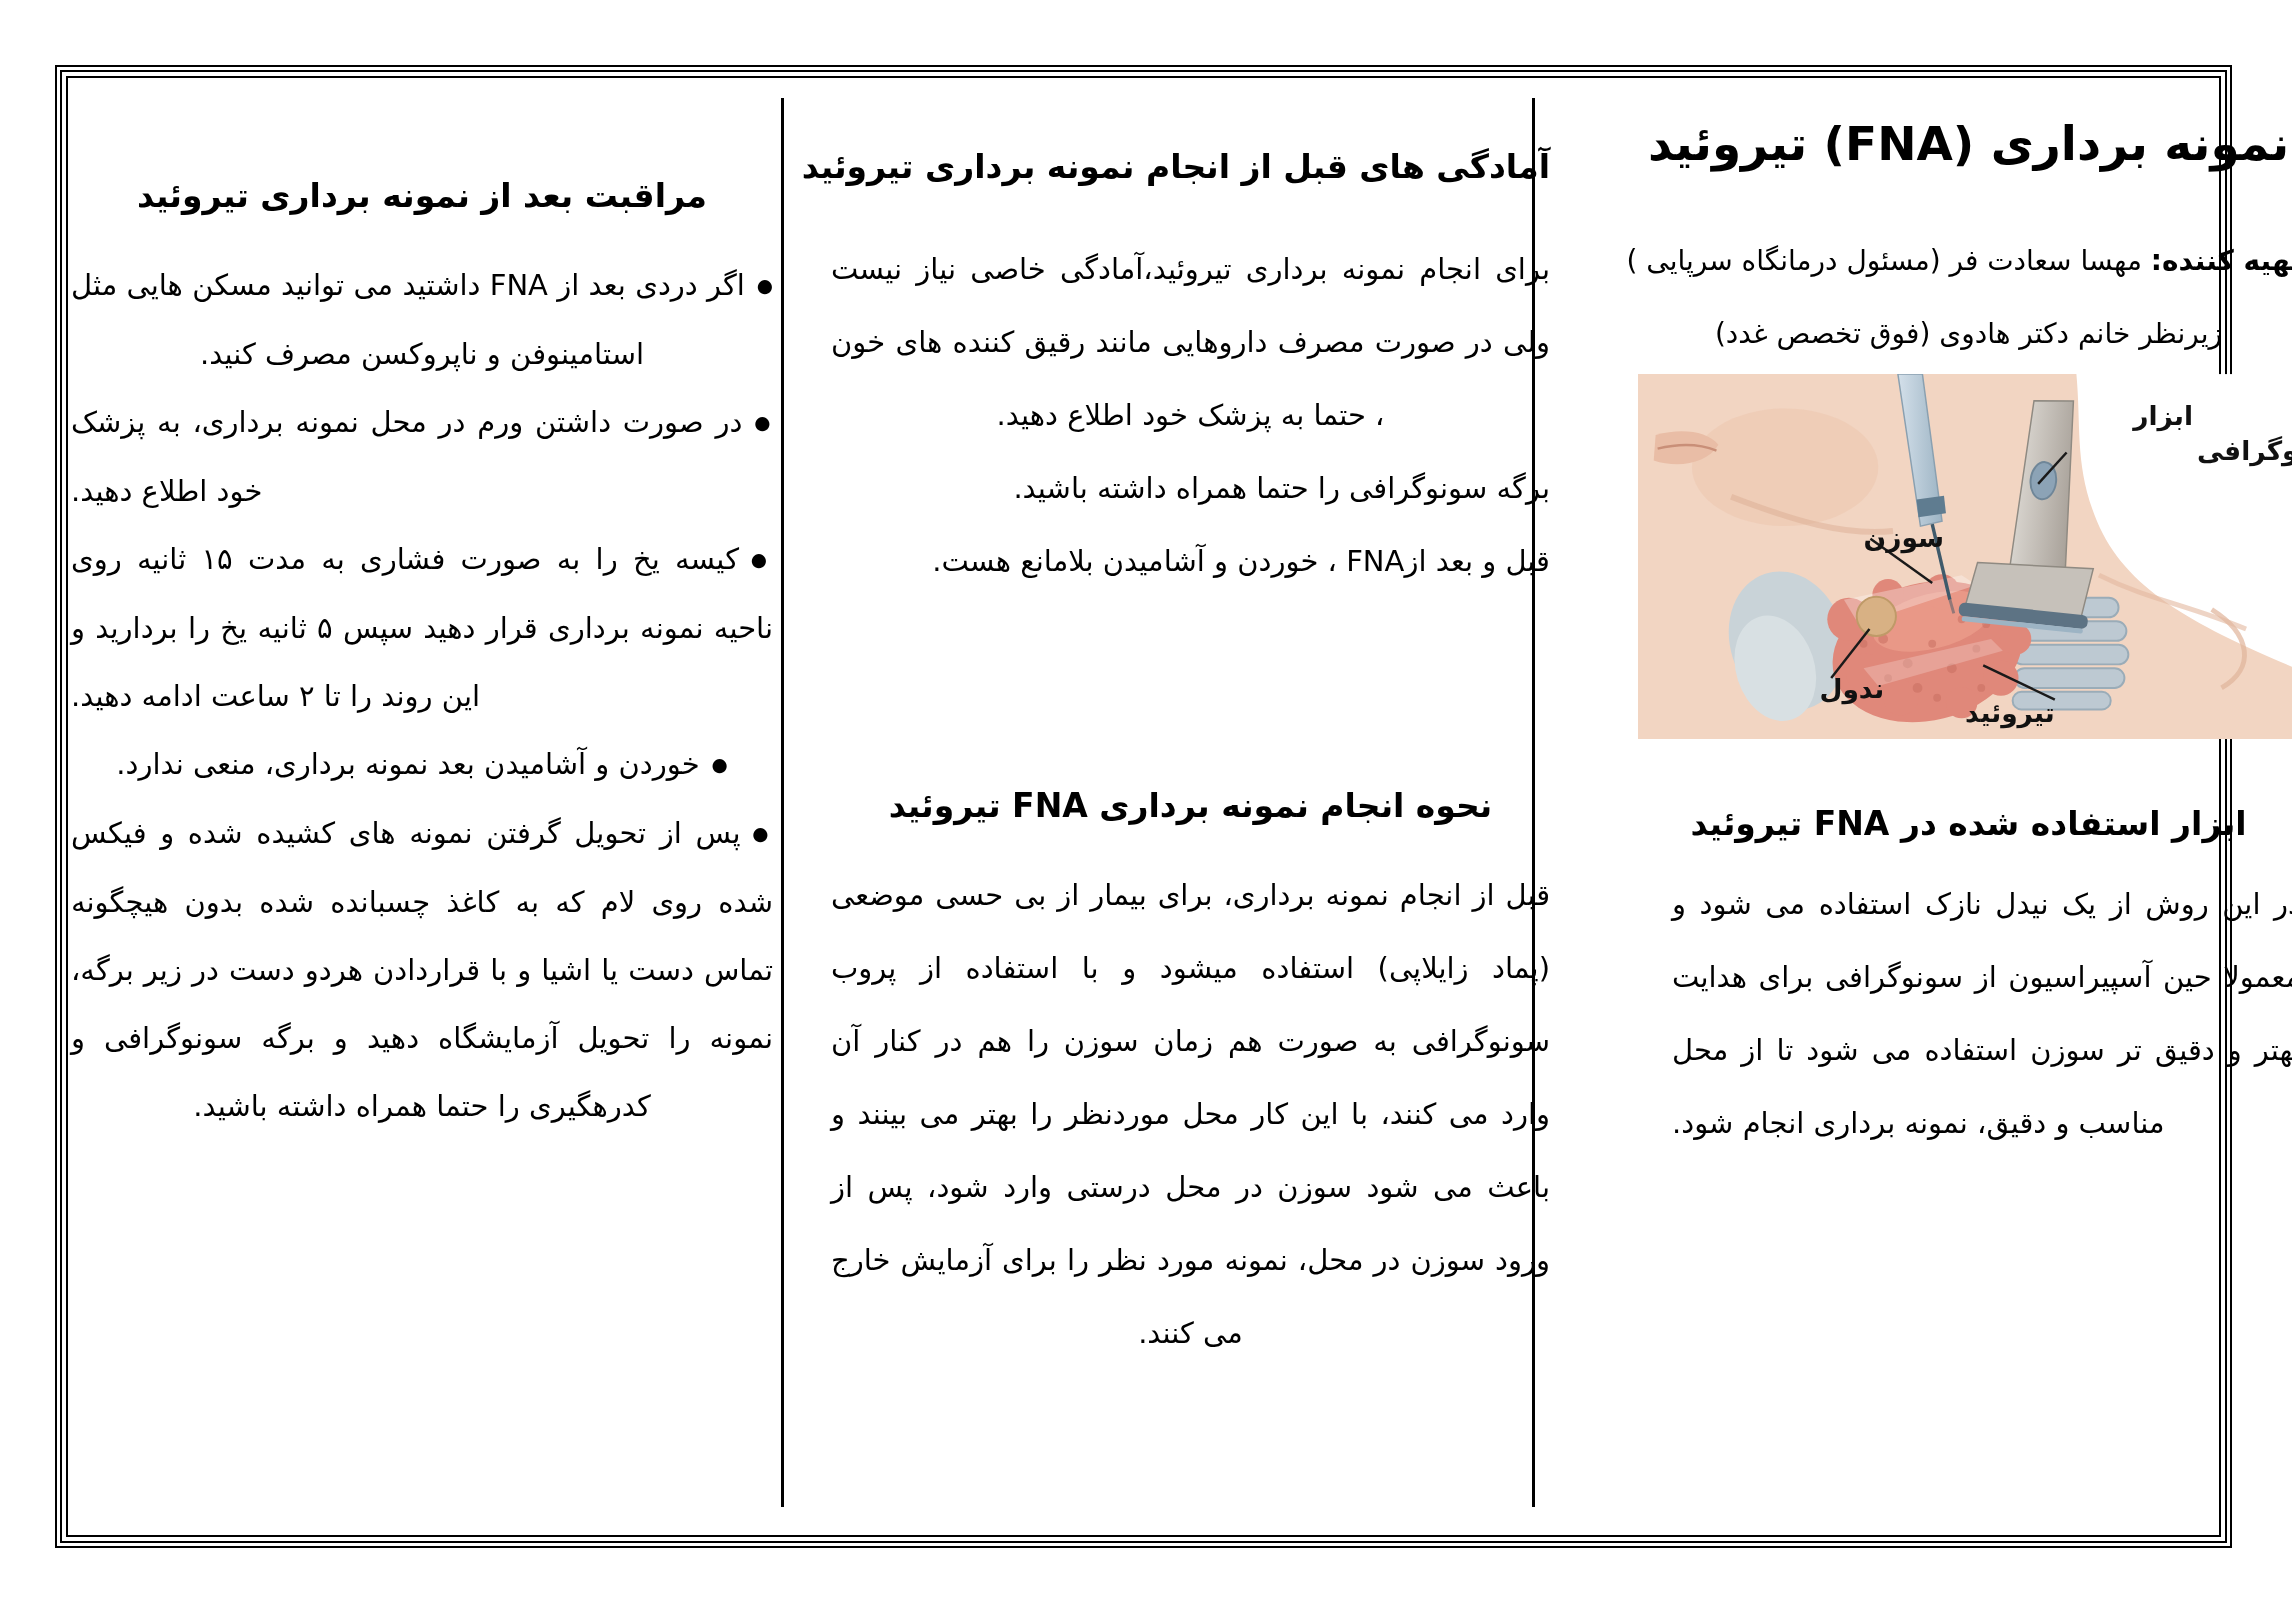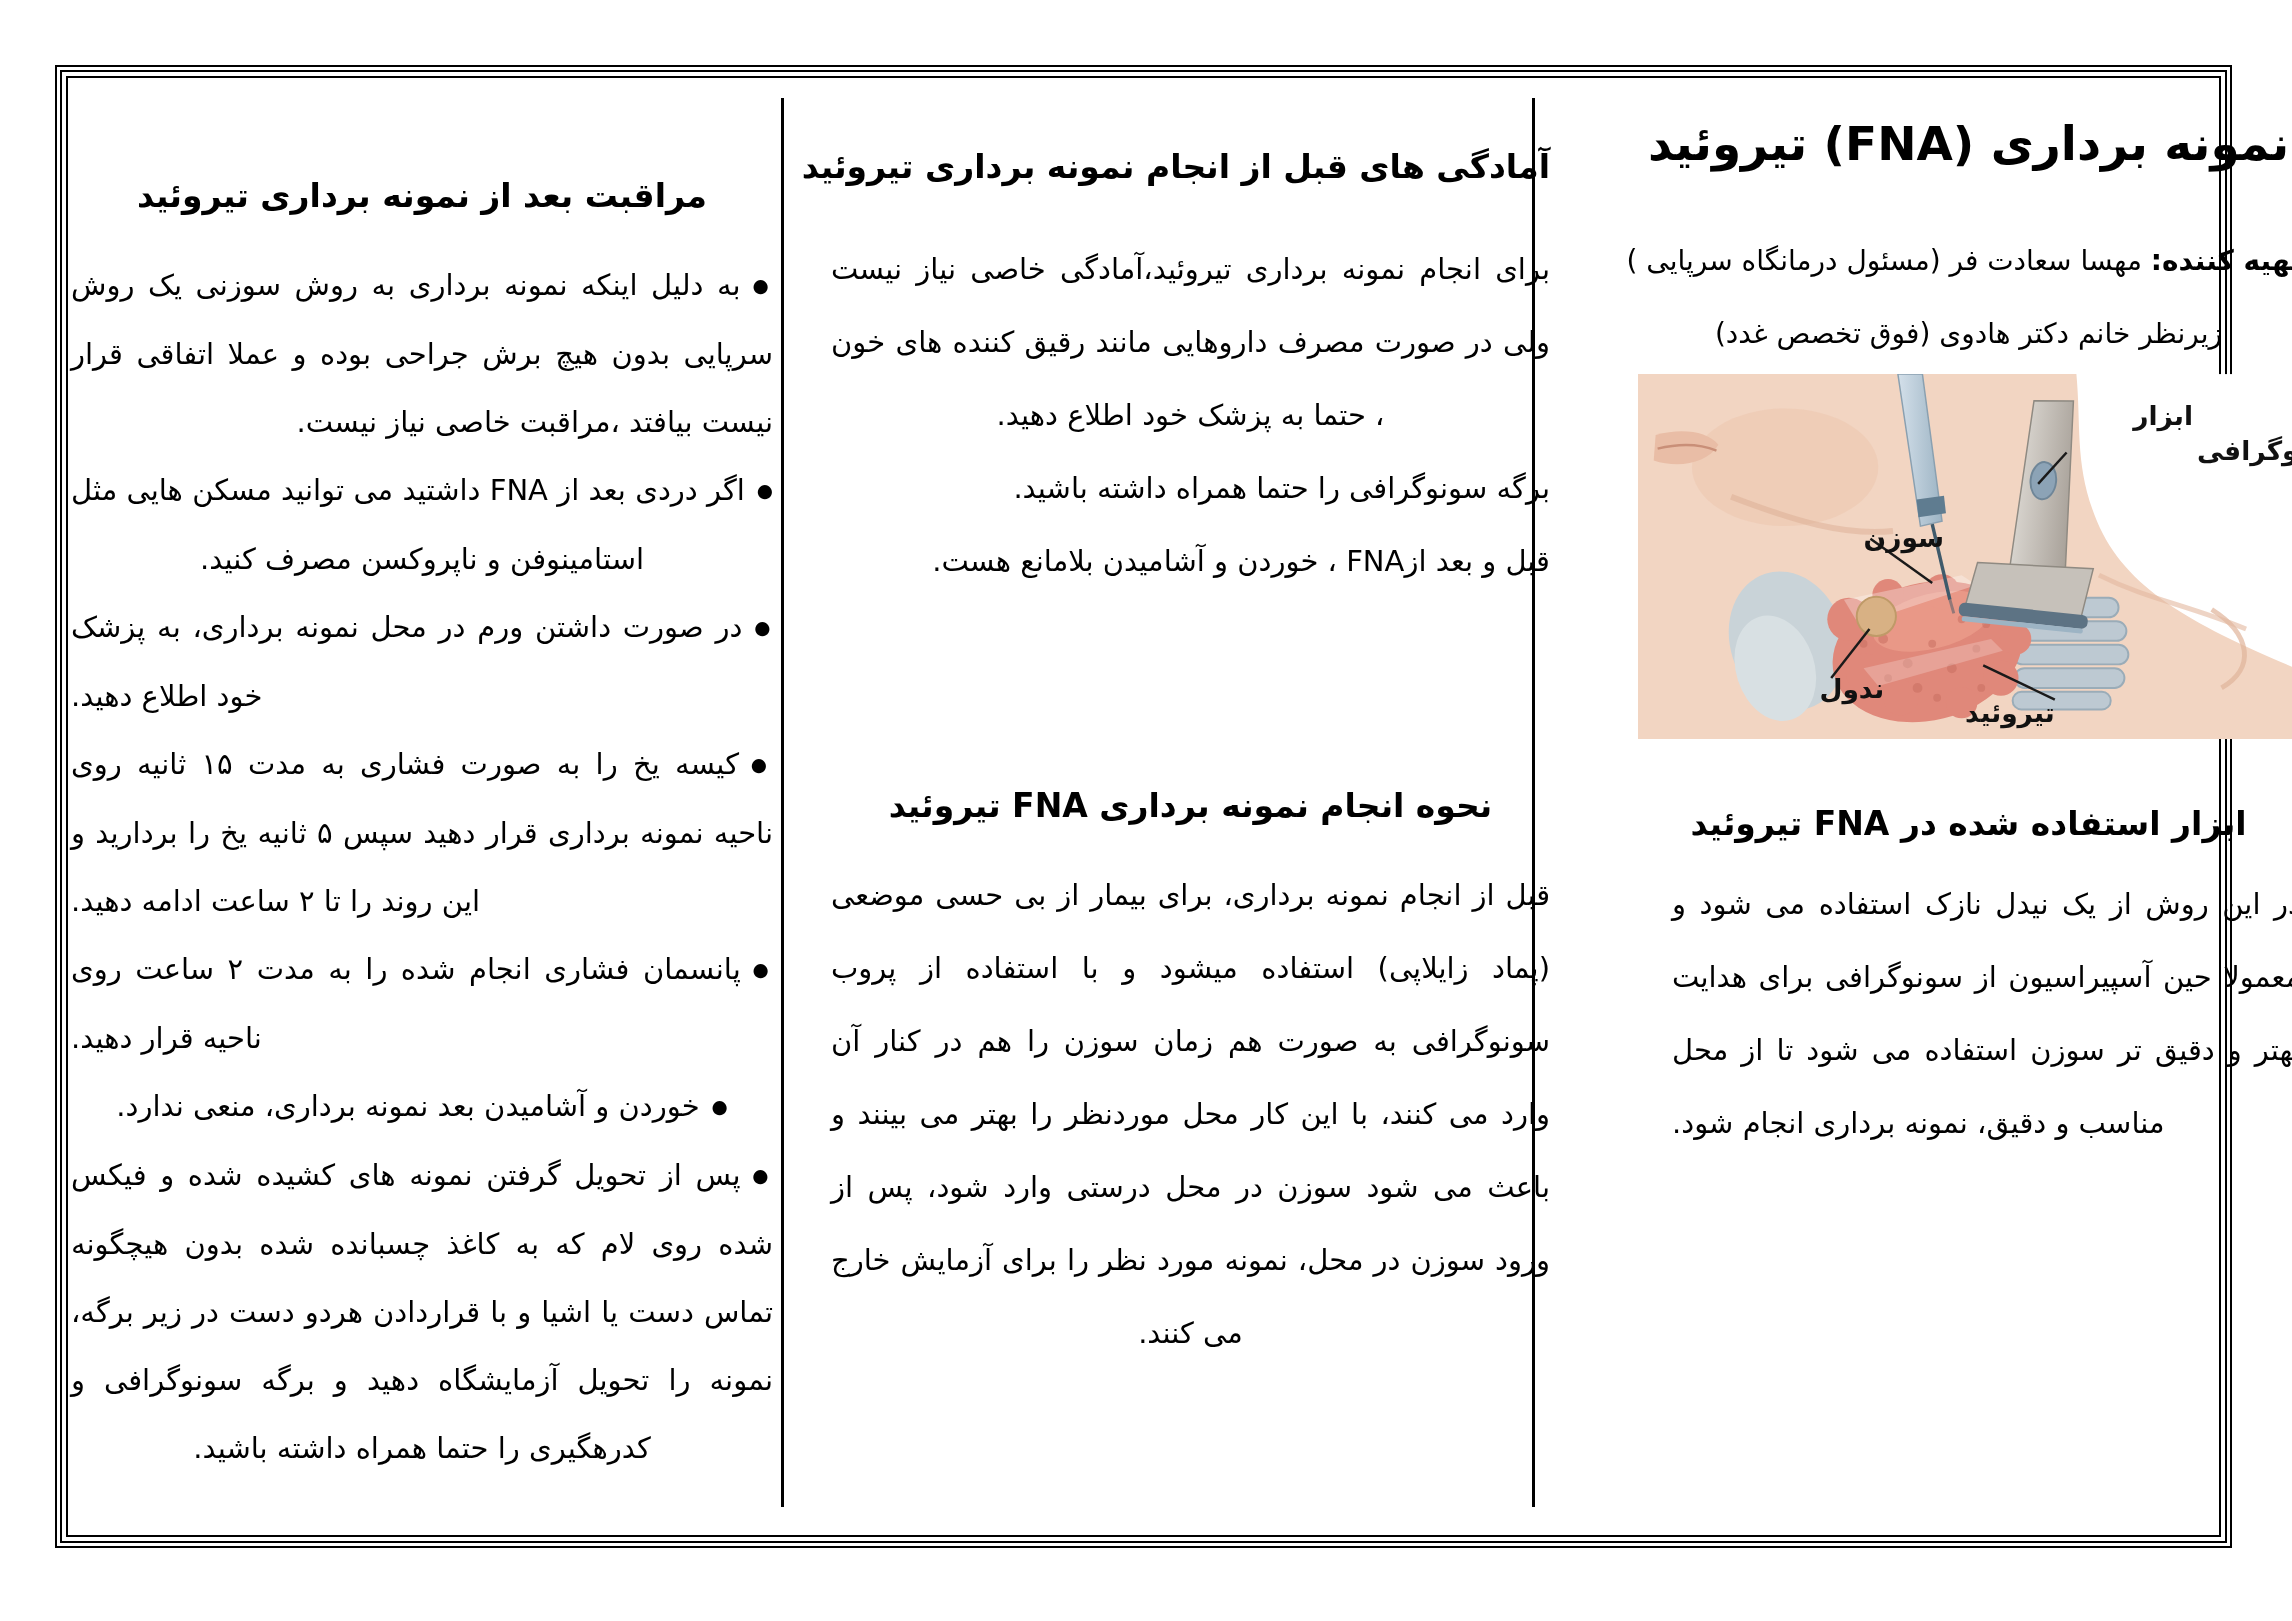--- a/index.html
+++ b/index.html
@@ -178,22 +178,20 @@
   <p class="body p1 tal-center">برای انجام نمونه برداری تیروئید،آمادگی خاصی نیاز نیست ولی در صورت مصرف داروهایی مانند رقیق کننده های خون ، حتما به پزشک خود اطلاع دهید.</p>
   <p class="centerline">برگه سونوگرافی را حتما همراه داشته باشید.</p>
   <p class="centerline">قبل و بعد ازFNA ، خوردن و آشامیدن بلامانع هست.</p>
   <h2 class="sec-head h2">نحوه انجام نمونه برداری FNA تیروئید</h2>
   <p class="body p2 tal-center">قبل از انجام نمونه برداری، برای بیمار از بی حسی موضعی (پماد زایلاپی) استفاده میشود و با استفاده از پروب سونوگرافی به صورت هم زمان سوزن را هم در کنار آن وارد می کنند، با این کار محل موردنظر را بهتر می بینند و باعث می شود سوزن در محل درستی وارد شود، پس از ورود سوزن در محل، نمونه مورد نظر را برای آزمایش خارج می کنند.</p>
 </div>
 
 <div class="col col-left">
   <h2 class="sec-head h1">مراقبت بعد از نمونه برداری تیروئید</h2>
   <div class="bullets">
-    <p class="body tal-right"><span class="dot">●</span><span>به دلیل اینکه نمونه برداری به روش سوزنی یک روش سرپایی بدون هیچ برش جراحی بوده و عملا اتفاقی قرار نیست بیافتد ،مراقبت خاصی نیاز نیست.</span></p>
     <p class="body tal-center"><span class="dot">●</span><span>اگر دردی بعد از FNA داشتید می توانید مسکن هایی مثل استامینوفن و ناپروکسن مصرف کنید.</span></p>
     <p class="body tal-left"><span class="dot">●</span><span>در صورت داشتن ورم در محل نمونه برداری، به پزشک خود اطلاع دهید.</span></p>
     <p class="body tal-left"><span class="dot">●</span><span>کیسه یخ را به صورت فشاری به مدت ۱۵ ثانیه روی ناحیه نمونه برداری قرار دهید سپس ۵ ثانیه یخ را بردارید و این روند را تا ۲ ساعت ادامه دهید.</span></p>
-    <p class="body tal-left"><span class="dot">●</span><span>پانسمان فشاری انجام شده را به مدت ۲ ساعت روی ناحیه قرار دهید.</span></p>
     <p class="body tal-center"><span class="dot">●</span><span>خوردن و آشامیدن بعد نمونه برداری، منعی ندارد.</span></p>
     <p class="body tal-center"><span class="dot">●</span><span>پس از تحویل گرفتن نمونه های کشیده شده و فیکس شده روی لام که به کاغذ چسبانده شده بدون هیچگونه تماس دست یا اشیا و با قراردادن هردو دست در زیر برگه، نمونه را تحویل آزمایشگاه دهید و برگه سونوگرافی و کدرهگیری را حتما همراه داشته باشید.</span></p>
   </div>
 </div>
 
 
 </body></html>

